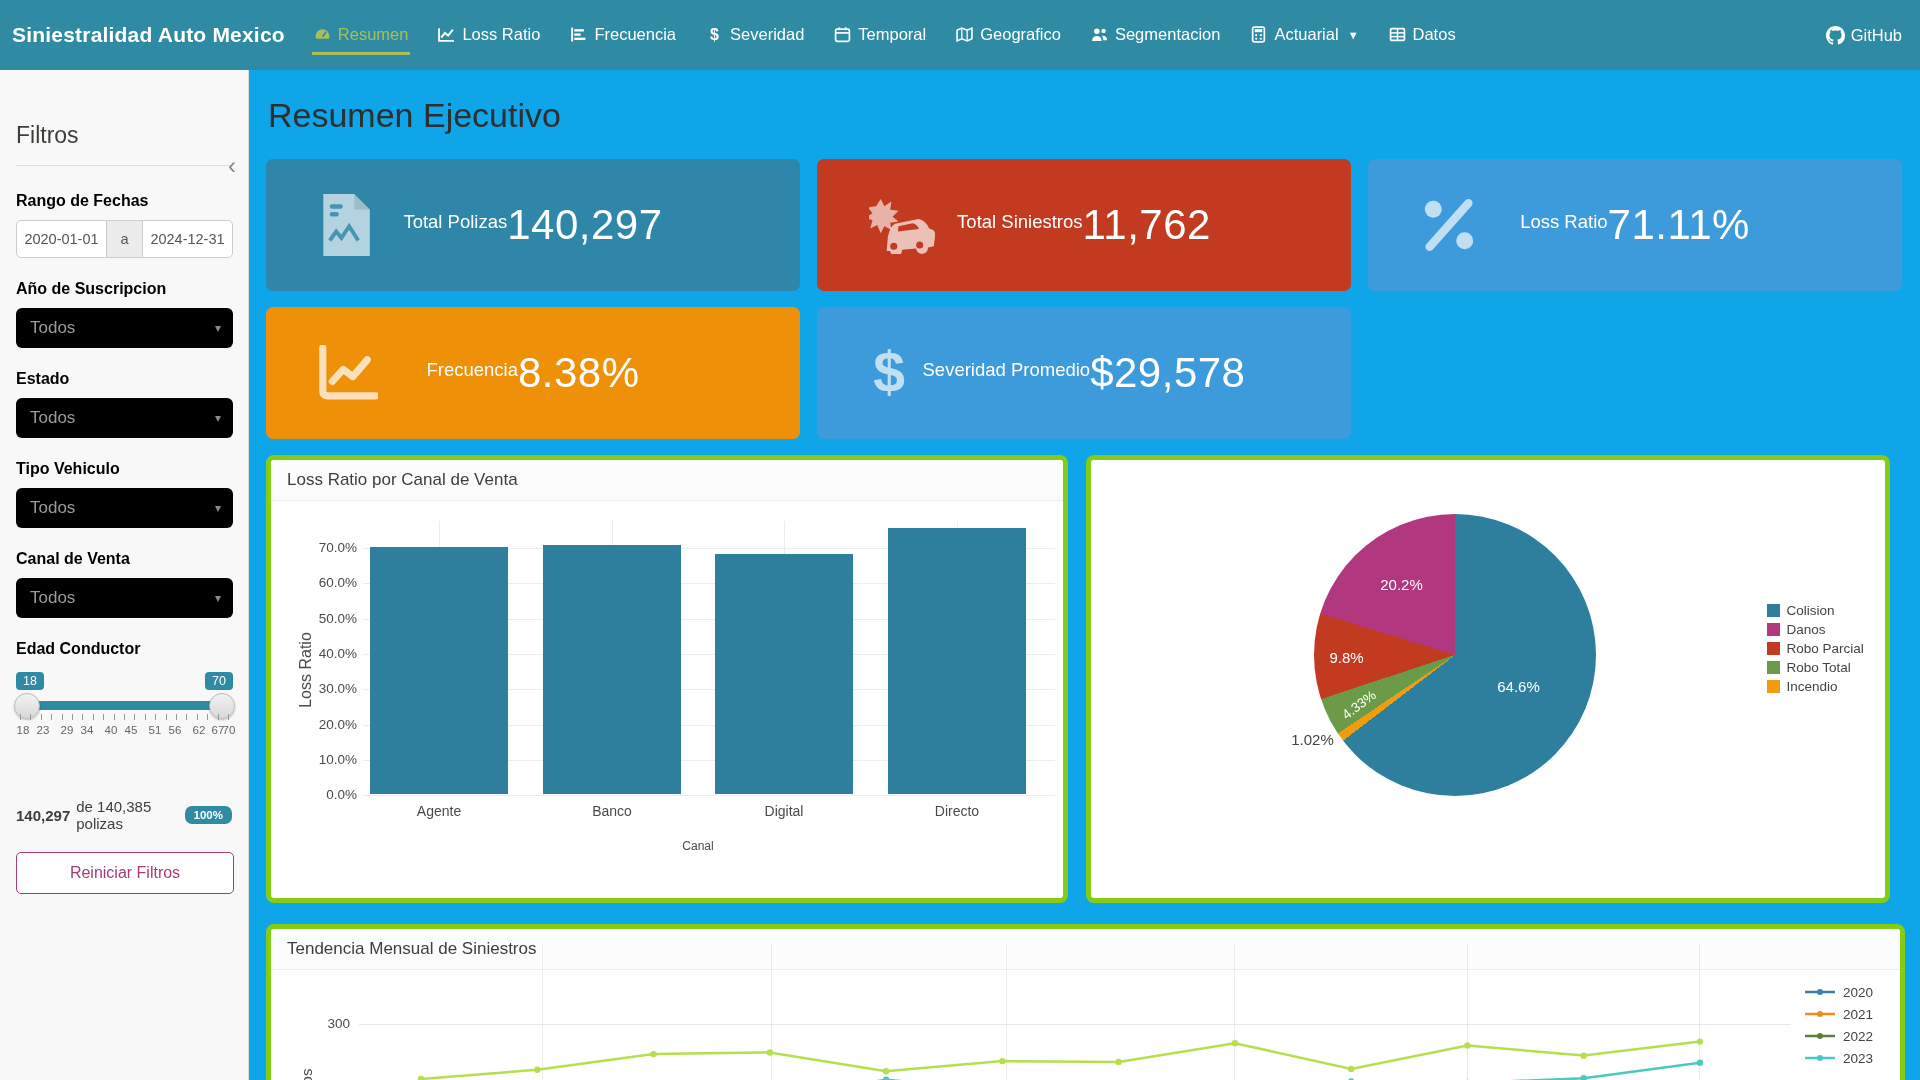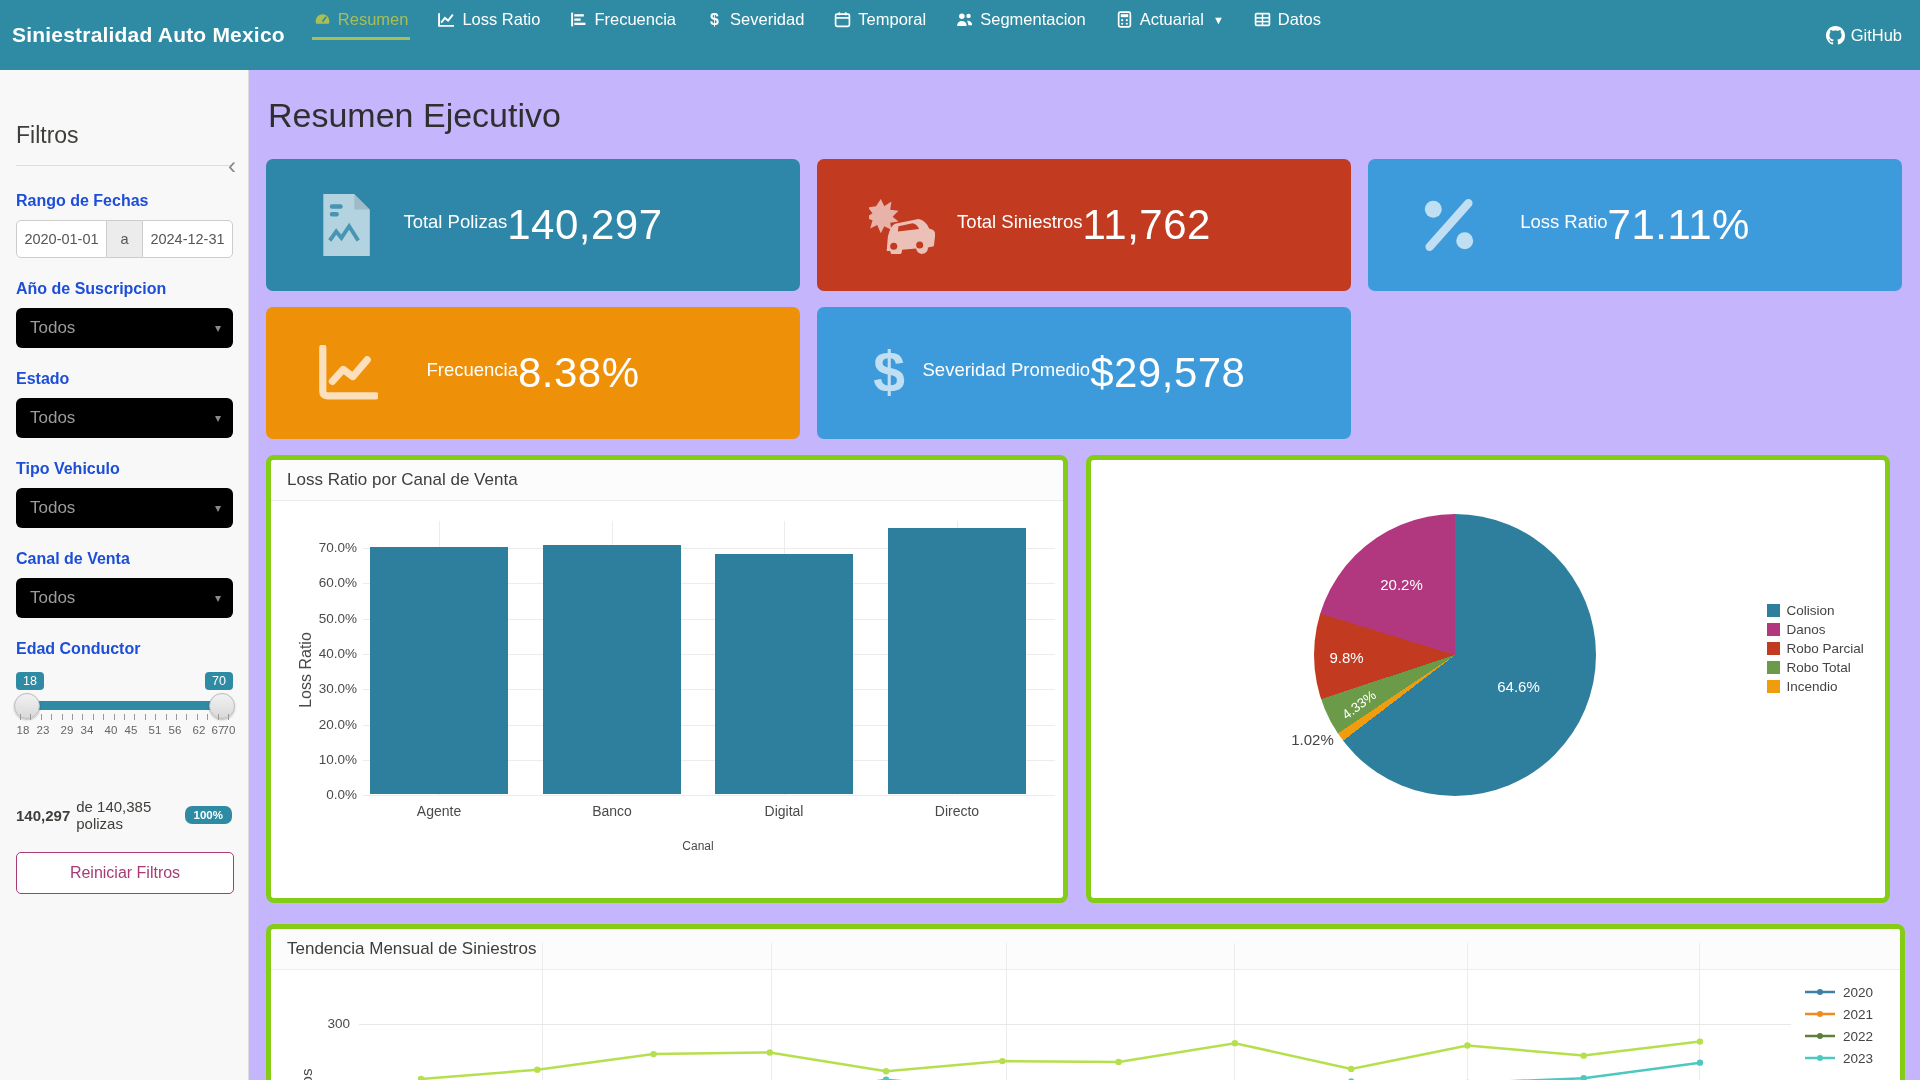--- a/index.html
+++ b/index.html
@@ -4,38 +4,38 @@
 <style>
   * { margin:0; padding:0; box-sizing:border-box; }
   html,body { width:1920px; height:1080px; overflow:hidden; background:#fff;
     font-family:"Liberation Sans", sans-serif; }
   .page { position:relative; width:1920px; height:1080px; overflow:hidden; background:#fff; }
 
   
   .navbar { position:absolute; top:0; left:0; width:1920px; height:70px; background:#2e8ba3;
     display:flex; align-items:stretch; color:#fff; z-index:5; }
   .brand { display:flex; align-items:center; padding:0 14px 0 12px; font-size:21px; font-weight:700; letter-spacing:.2px; }
-  .nav { display:flex; align-items:flex-start; }
+  .nav { display:flex; align-items:center; }
   .nav-item { display:flex; align-items:center; padding:0 13px; cursor:pointer; color:#ffffff; font-size:16.5px; }
   .nav-item .inner { display:flex; align-items:center; gap:7px; padding:10px 2px 8px 2px; border-bottom:3px solid transparent; }
   .nav-item.active { color:#a9bf55; }
   .nav-item.active .inner { border-bottom-color:#a9bf55; }
   .nav-item svg { width:17px; height:17px; display:block; }
   .caret { font-size:11px; margin-left:2px; }
   .nav-spacer { flex:1; }
   .github-link { display:flex; align-items:center; gap:6px; padding:0 18px; font-size:16.5px; cursor:pointer; }
   .github-link svg { width:19px; height:19px; }
 
   
   .sidebar { position:absolute; top:70px; left:0; width:249px; height:1010px; background:#f8f8f8;
     border-right:1px solid #ddd; padding:0 16px; color:#3e3f3a; }
   .collapse-btn { position:absolute; top:84px; right:12px; color:#888; font-size:24px; line-height:1; cursor:pointer; }
   .filters-title { margin-top:52px; font-size:23px; font-weight:400; color:#3e3f3a; }
   .sidebar hr { border:none; border-top:1px solid #ddd; margin:16px 0 26px 0; }
-  .f-label { font-size:16px; font-weight:600; color:#1d4ed8; margin:22px 0 10px 0; }
+  .f-label { font-size:16px; font-weight:600; color:#000000; margin:22px 0 10px 0; }
   .date-group { display:flex; width:217px; }
   .date-input { width:91px; height:38px; border:1px solid #ccc; background:#fff; text-align:center;
     font-size:14.5px; color:#555; font-family:"Liberation Sans",sans-serif; }
   .date-input:first-child { border-radius:5px 0 0 5px; }
   .date-sep { width:35px; height:38px; background:#ececec; border:1px solid #ccc; border-left:none; border-right:none;
     display:flex; align-items:center; justify-content:center; font-size:14.5px; color:#555; }
   .date-input:last-child { border-radius:0 5px 5px 0; }
   .select-box { position:relative; width:217px; height:40px; background:#000000; border-radius:6px;
     display:flex; align-items:center; padding:0 14px; cursor:pointer; }
   .select-value { color:#9b9b9b; font-size:17px; }
@@ -55,21 +55,21 @@
   .slider-nums { position:absolute; top:52px; left:0; width:217px; height:14px; }
   .slider-nums span { position:absolute; transform:translateX(-50%); font-size:11.5px; color:#666; }
 
   .polizas-line { margin-top:52px; font-size:15px; color:#3e3f3a; display:flex; align-items:center; gap:6px; flex-wrap:nowrap; }
   .polizas-count { font-weight:700; }
   .badge-pill { background:#2e8ba3; color:#fff; font-size:11.5px; font-weight:700; padding:3px 9px; border-radius:7px;text-align:center; }
   .reset-btn { margin-top:20px; width:218px; height:42px; background:#fff; border:1px solid #a73b76; color:#a73b76;
     font-size:16px; border-radius:5px; cursor:pointer; font-family:"Liberation Sans",sans-serif; }
 
   
-  .main { position:absolute; top:70px; left:249px; width:1671px; height:1010px; background:#c4b5fd; padding:18px 30px 0 17px; }
+  .main { position:absolute; top:70px; left:249px; width:1671px; height:1010px; background:#0ea5e9; padding:18px 30px 0 17px; }
   .page-title { font-size:34px; font-weight:500; color:#2f2f2f; margin:8px 0 24px 2px; }
 
   .vb-grid { display:grid; grid-template-columns:534px 534px 534px; grid-auto-rows:132px; gap:16px 17px; width:1636px; }
   .vbox { position:relative; border-radius:7px; color:#fff; display:flex; 
     align-items:center; justify-content:center; overflow:hidden; }
   .vbox .vb-icon { position:absolute; left:52px; top:50%; transform:translateY(-50%); opacity:.85; }
   .vbox .vb-title { font-size:18.5px; margin-bottom:6px; }
   .vbox .vb-value { font-size:42px; font-weight:400; letter-spacing:.5px; }
 
   .charts-row { display:flex; gap:18px; margin-top:16px; }
@@ -162,20 +162,30 @@
       </div>
       <div class="nav-item">
         <span class="inner">
             <svg viewBox="0 0 16 16">
               <rect x="1.5" y="3" width="13" height="11.5" rx="1.5" fill="none" stroke="currentColor" stroke-width="1.6"></rect>
               <line x1="1.5" y1="6.5" x2="14.5" y2="6.5" stroke="currentColor" stroke-width="1.6"></line>
               <line x1="5" y1="1.2" x2="5" y2="4" stroke="currentColor" stroke-width="1.6"></line>
               <line x1="11" y1="1.2" x2="11" y2="4" stroke="currentColor" stroke-width="1.6"></line>
             </svg>
             <span>Temporal</span>
+          </span>
+      </div>
+      <div class="nav-item">
+        <span class="inner">
+            <svg viewBox="0 0 16 16">
+              <path d="M1 4 L5.5 2 L10.5 4 L15 2 V12 L10.5 14 L5.5 12 L1 14 Z" fill="none" stroke="currentColor" stroke-width="1.5"></path>
+              <line x1="5.5" y1="2" x2="5.5" y2="12" stroke="currentColor" stroke-width="1.2"></line>
+              <line x1="10.5" y1="4" x2="10.5" y2="14" stroke="currentColor" stroke-width="1.2"></line>
+            </svg>
+            <span>Geografico</span>
           </span>
       </div>
       <div class="nav-item">
         <span class="inner">
             <svg viewBox="0 0 16 16">
               <circle cx="5.5" cy="5" r="2.6" fill="currentColor"></circle>
               <path d="M1 14c0-3 2-4.6 4.5-4.6S10 11 10 14Z" fill="currentColor"></path>
               <circle cx="11.8" cy="4.6" r="2.1" fill="currentColor"></circle>
               <path d="M10.5 9.2c2.4-.4 4.7 1.2 4.7 4.1h-3.4" fill="currentColor"></path>
             </svg>

